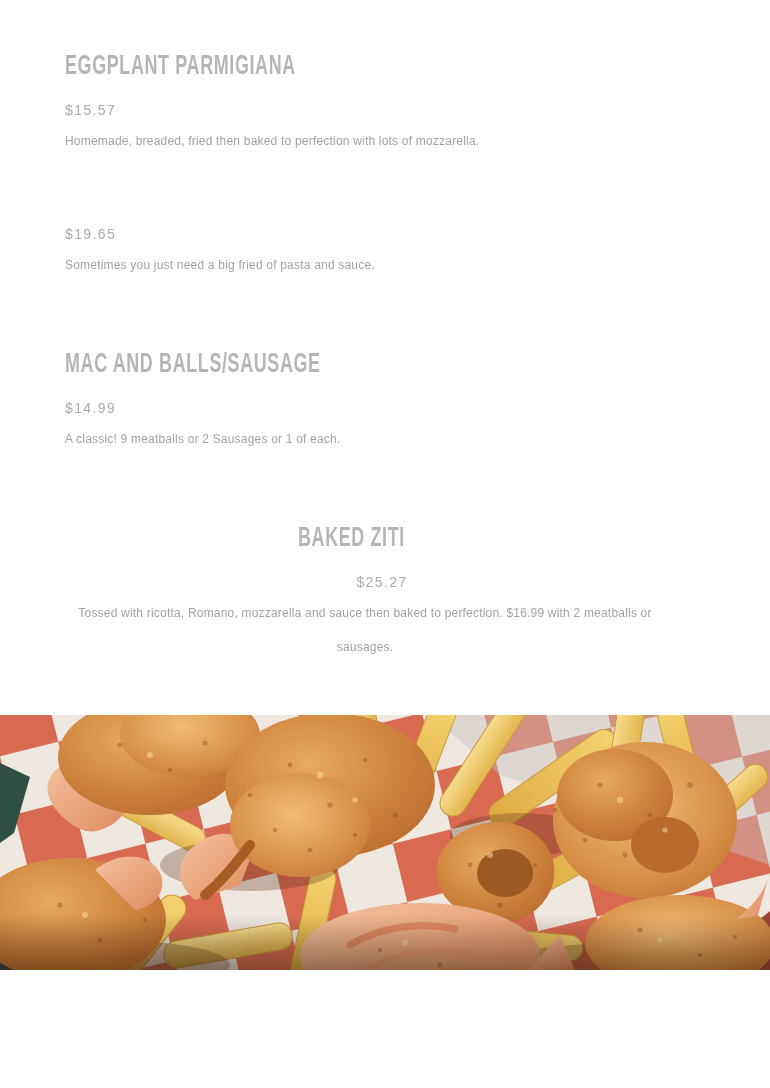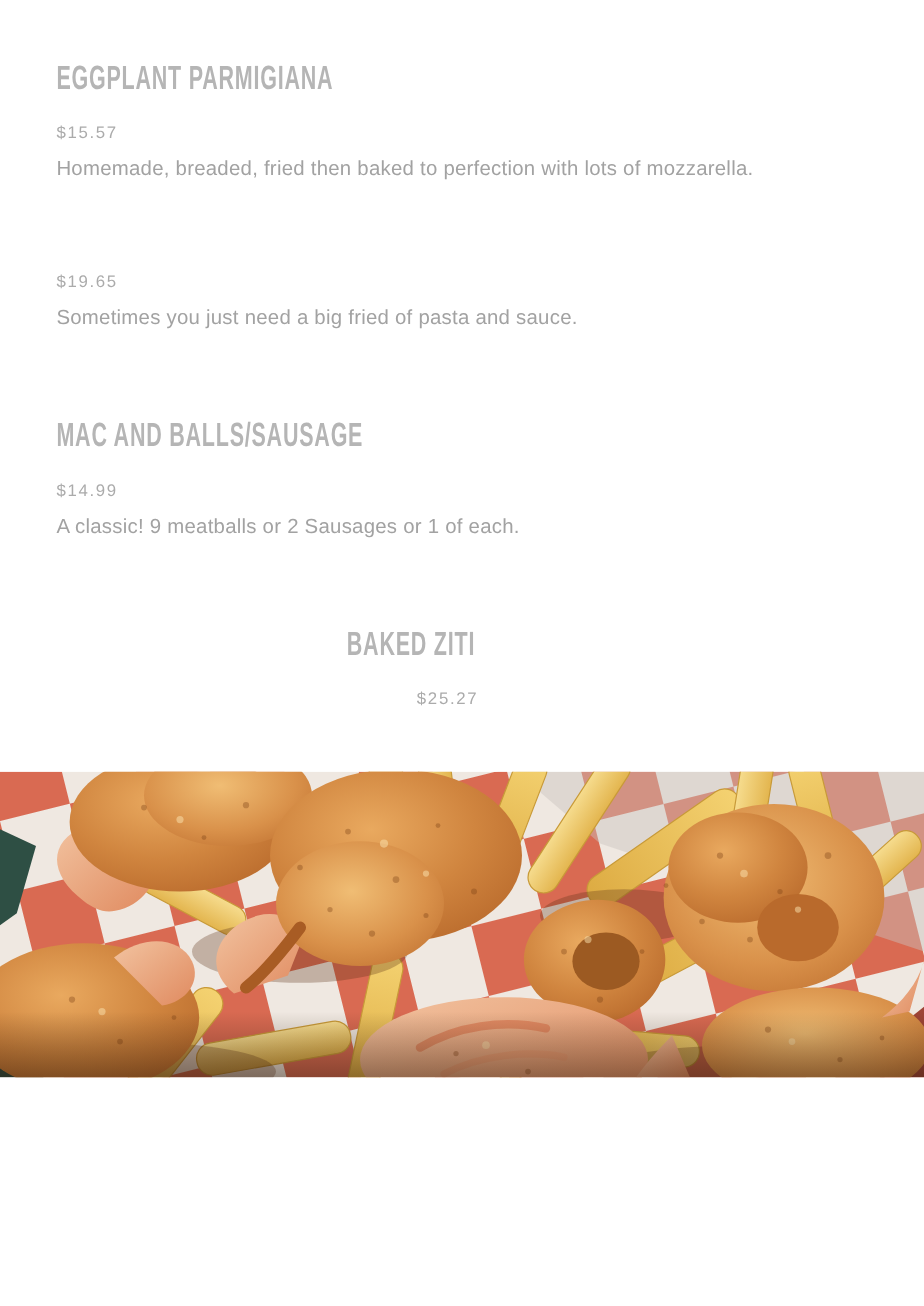--- a/index.html
+++ b/index.html
@@ -9,21 +9,21 @@
     width: 770px;
   }
   body {
     font-family: "Liberation Sans", sans-serif;
     width: 770px;
     height: 1088px;
     overflow: hidden;
     position: relative;
   }
   .menu-wrap {
-    padding: 50px 71px 0 47px;
+    padding: 50px 71px 0 65px;
     box-sizing: border-box;
   }
   .menu-item {
     margin-bottom: 66px;
   }
   .menu-item:last-child {
     margin-bottom: 0;
     text-align: center;
   }
   .item-title {
@@ -43,21 +43,21 @@
   }
   .item-price {
     margin: 0;
     font-size: 14px;
     line-height: 20px;
     letter-spacing: 1.4px;
     color: var(--price, #ababab);
   }
   .item-desc {
     margin: 4px 0 0 0;
-    font-size: 17px;
+    font-size: 12px;
     line-height: 34px;
     letter-spacing: 0.2px;
     color: var(--description, #a2a2a2);
     max-width: 600px;
   }
   .photo {
     margin-top: 51px;
     width: 770px;
     height: 255px;
     overflow: hidden;
@@ -83,20 +83,21 @@
 
   <div class="menu-item">
     <h3 class="item-title"><span class="condense">MAC AND BALLS/SAUSAGE</span></h3>
     <p class="item-price">$14.99</p>
     <p class="item-desc">A classic! 9 meatballs or 2 Sausages or 1 of each.</p>
   </div>
 
   <div class="menu-item">
     <h3 class="item-title"><span class="condense">BAKED ZITI</span></h3>
     <p class="item-price">$25.27</p>
+    <p class="item-desc">Tossed with ricotta, Romano, mozzarella and sauce then baked to perfection. $16.99 with 2 meatballs or sausages.</p>
   </div>
 
 </div>
 
 <div class="photo" title="Fried breaded shrimp piled on french fries in a basket lined with red and white checkered paper">
   <svg width="770" height="255" viewBox="0 0 770 255" xmlns="http://www.w3.org/2000/svg">
     <defs>
       <pattern id="checker" width="120" height="120" patternUnits="userSpaceOnUse" patternTransform="rotate(-14) translate(-10,-20)">
         <rect width="120" height="120" fill="#efe8e1"></rect>
         <rect x="0" y="0" width="60" height="60" fill="#d96a52"></rect>

